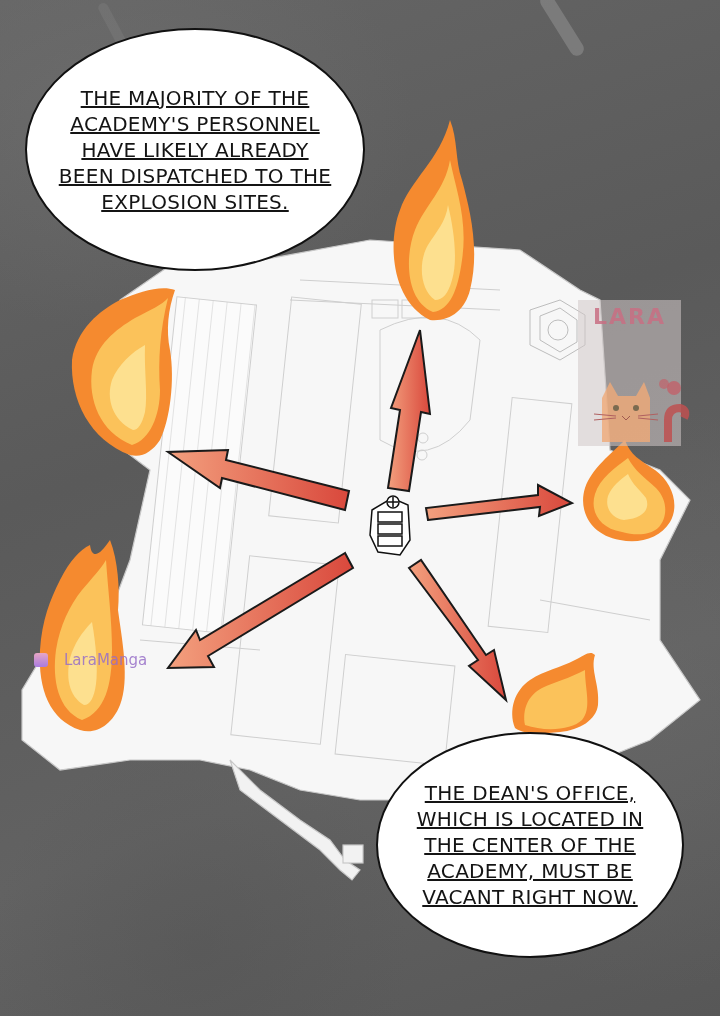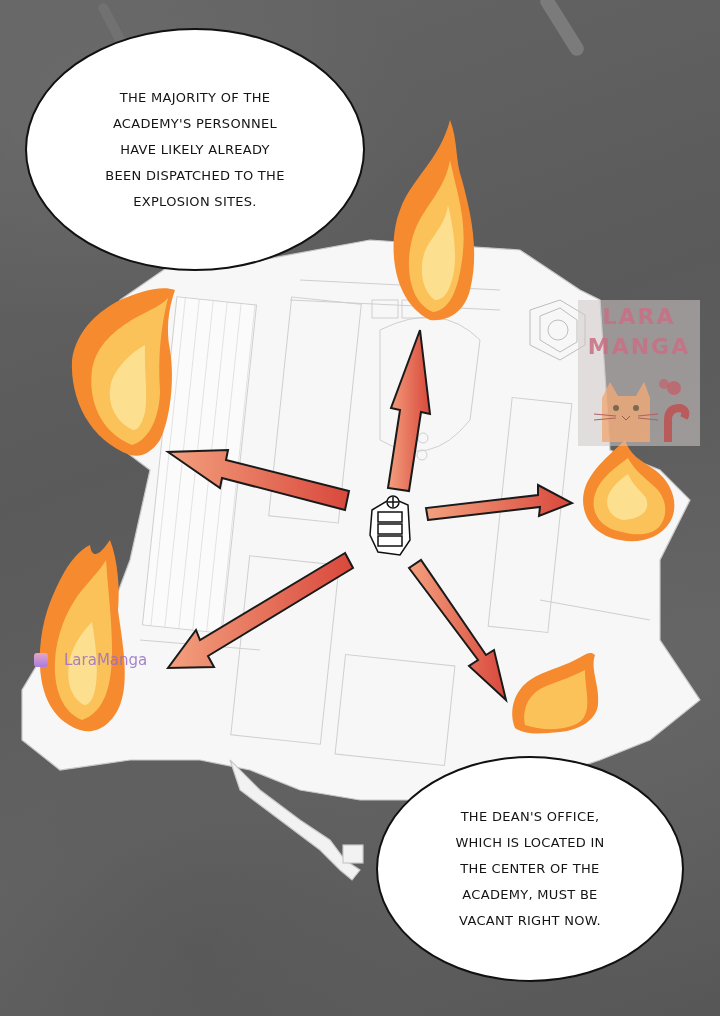--- a/index.html
+++ b/index.html
@@ -21,25 +21,25 @@
     }
     .art { position: absolute; left: 0; top: 0; width: 720px; height: 1016px; }
     .bubble {
       position: absolute; background: #fff; border: 2px solid #111;
       border-radius: 50%;
       display: flex; align-items: center; justify-content: center;
       text-align: center; box-sizing: border-box;
     }
     .bubble-text {
       font-family: "DejaVu Sans", sans-serif;
-      font-size: 13px; line-height: 26px; letter-spacing: 0.3px;
-      color: #141414; text-transform: uppercase; white-space: pre-line;
+      font-size: 20px; line-height: 26px; letter-spacing: 0.3px;
+      color: #141414; text-transform: uppercase; white-space: pre-line; text-decoration: underline;
     }
     .wm-box {
-      position: absolute; left: 578px; top: 300px; width: 122px; height: 146px;
+      position: absolute; left: 578px; top: 300px; width: 103px; height: 146px;
       background: rgba(210,200,200,0.55);
     }
     .wm-title {
       position: absolute; left: 0; width: 100%; text-align: center;
       font-family: "DejaVu Sans", sans-serif; font-weight: bold;
       font-size: 22px; letter-spacing: 2px; color: rgba(200,110,130,0.85);
     }
     .wm-small {
       position: absolute; left: 34px; top: 651px;
       display: flex; align-items: center; gap: 16px;
@@ -146,31 +146,30 @@
   </svg>
 
   <div class="bubble" style="left:25px; top:28px; width:340px; height:243px;">
     <div class="bubble-text">THE MAJORITY OF THE
 ACADEMY'S PERSONNEL
 HAVE LIKELY ALREADY
 BEEN DISPATCHED TO THE
 EXPLOSION SITES.</div>
   </div>
 
-  <div class="bubble" style="left:376px; top:756px; width:308px; height:226px;">
+  <div class="bubble" style="left:376px; top:732px; width:308px; height:226px;">
     <div class="bubble-text">THE DEAN'S OFFICE,
 WHICH IS LOCATED IN
 THE CENTER OF THE
 ACADEMY, MUST BE
 VACANT RIGHT NOW.</div>
   </div>
 
   <div class="wm-box">
     <div class="wm-title" style="top:4px;">LARA</div>
-    <div class="wm-title" style="top:34px;">MANGA</div>
     <svg style="position:absolute; left:14px; top:68px;" width="100" height="74" viewBox="0 0 100 74">
       <path d="M10 74 L10 30 L18 14 L26 28 L44 28 L52 14 L58 30 L58 74 Z" fill="rgba(240,170,120,0.8)"></path>
       <circle cx="24" cy="40" r="3" fill="#7a6a50"></circle>
       <circle cx="44" cy="40" r="3" fill="#7a6a50"></circle>
       <path d="M30 48 L34 52 L38 48" stroke="#a05a50" fill="none"></path>
       <path d="M2 46 L24 48 M2 52 L24 50 M46 48 L66 46 M46 50 L66 52" stroke="#b06060" stroke-width="1"></path>
       <path d="M76 74 L76 52 Q76 40 88 40 Q96 42 92 50" stroke="rgba(190,80,80,0.85)" stroke-width="8" fill="none"></path>
       <circle cx="82" cy="20" r="7" fill="rgba(200,90,100,0.7)"></circle>
       <circle cx="72" cy="16" r="5" fill="rgba(200,90,100,0.6)"></circle>
     </svg>

